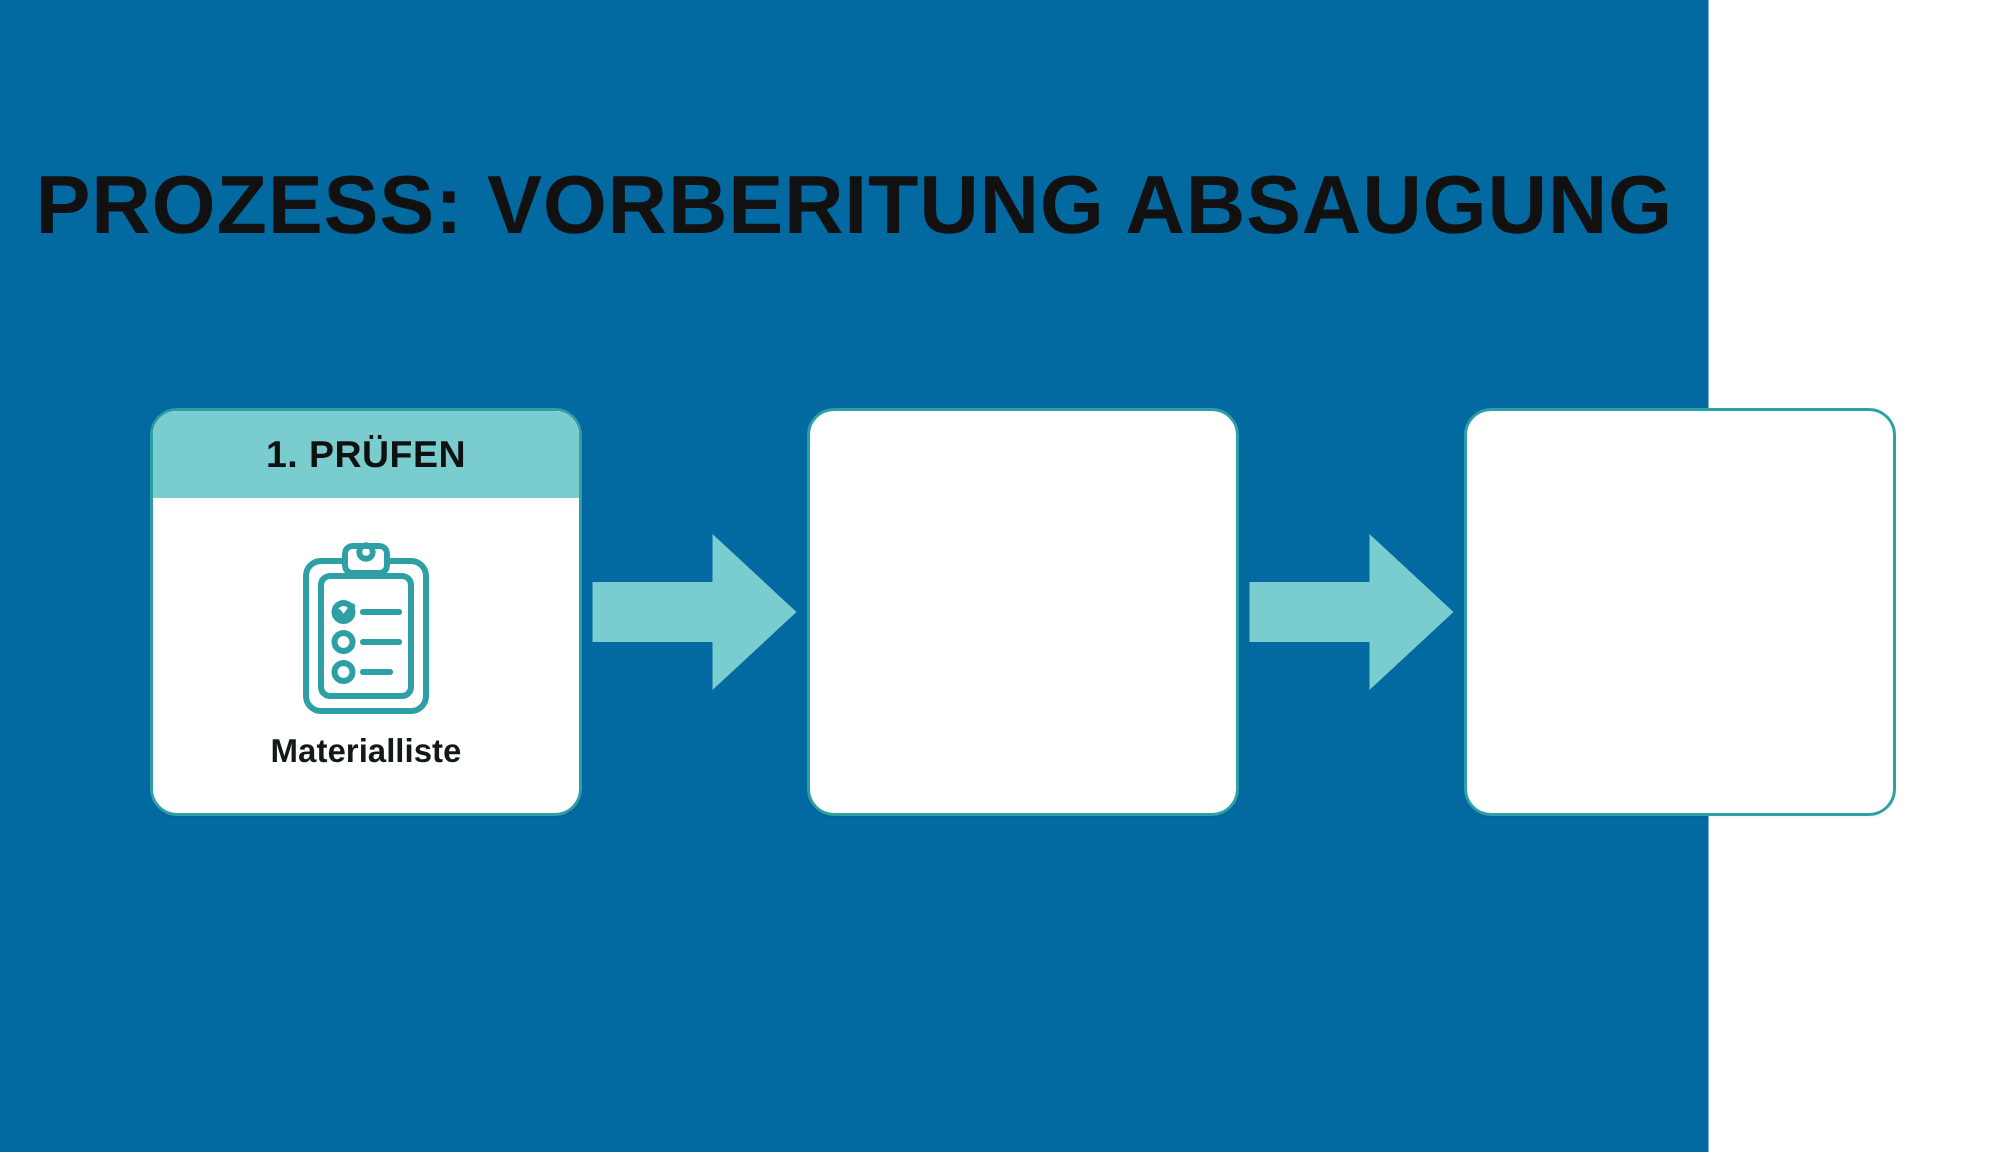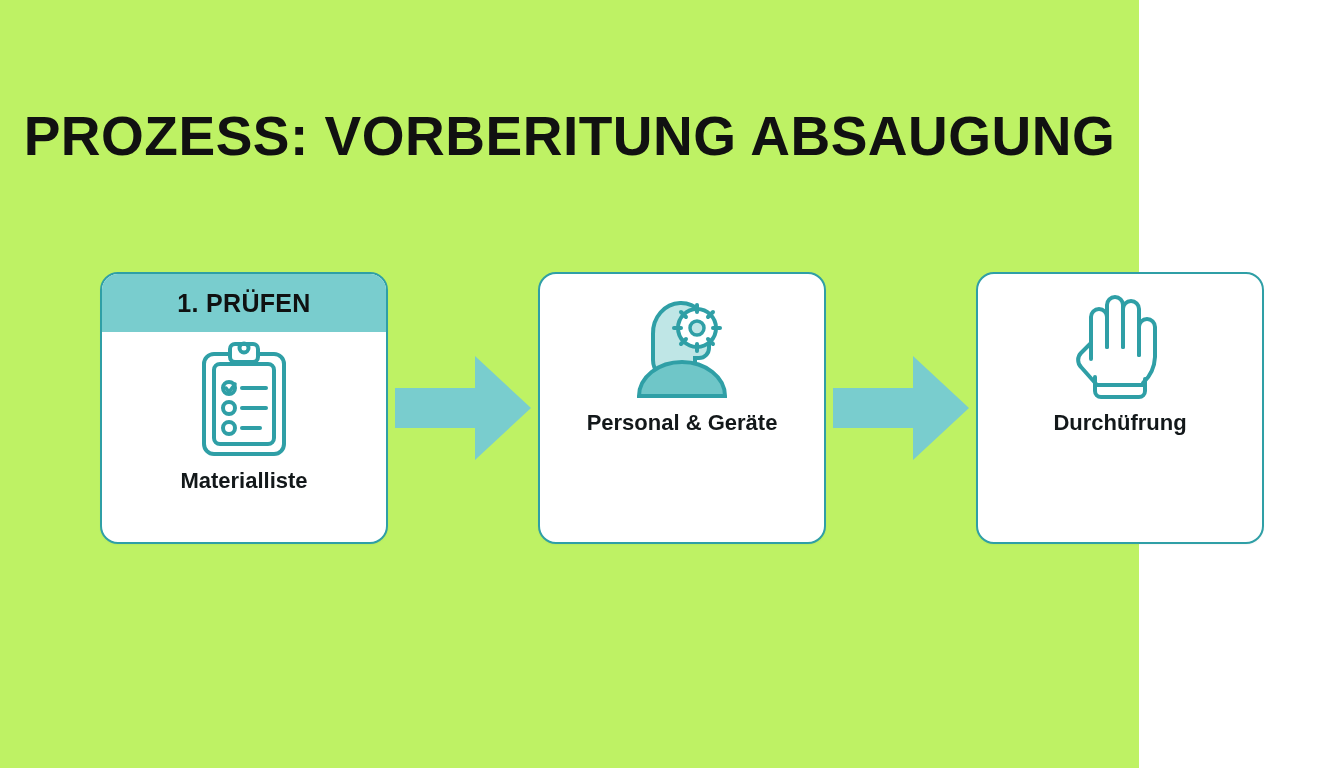--- a/index.html
+++ b/index.html
@@ -13,21 +13,21 @@
     background: #ffffff;
     font-family: "Liberation Sans", sans-serif;
     overflow: hidden;
     position: relative;
   }
 
   .slide {
     position: relative;
     width: 1139px;
     height: 768px;
-    background: #bef264;
+    background: #0369a1;
   }
 
   .title {
     position: absolute;
     top: 104px;
     left: 0;
     width: 100%;
     text-align: center;
     font-size: 55px;
     font-weight: bold;
@@ -77,21 +77,21 @@
     box-sizing: border-box;
   }
 
   .card-body {
     flex: 1;
     width: 100%;
     display: flex;
     flex-direction: column;
     align-items: center;
     justify-content: flex-start;
-    padding-top: 4px;
+    padding-top: 24px;
     box-sizing: border-box;
   }
 
   .icon-wrap {
     height: 130px;
     display: flex;
     align-items: center;
     justify-content: center;
   }
 
@@ -144,60 +144,25 @@
       </div>
     </div>
 
     <div class="arrow">
       <svg width="140" height="116" viewBox="0 0 140 116">
         <path d="M2 38 H82 V6 L138 58 L82 110 V78 H2 Z" fill="#79cdce"></path>
       </svg>
     </div>
 
     <div class="card">
-      <div class="card-body">
-        <div class="icon-wrap">
-          <svg width="118" height="122" viewBox="0 0 118 122" fill="none" stroke="#2f9fa6" stroke-width="4">
-            <path d="M30 52 a28 30 0 0 1 56 -2 v16 a10 10 0 0 1 -10 10 h-4 v12 a10 10 0 0 1 -10 10 h-12 a20 20 0 0 1 -20 -20 z" fill="#bfe6e6" stroke="#2f9fa6"></path>
-            <path d="M16 114 a43 34 0 0 1 86 0 z" fill="#6fc6c8" stroke="#2f9fa6"></path>
-            <circle cx="74" cy="46" r="19" fill="#ffffff" stroke="#2f9fa6" stroke-width="4"></circle>
-            <circle cx="74" cy="46" r="7" fill="#bfe6e6" stroke="#2f9fa6" stroke-width="3.5"></circle>
-            <g stroke="#2f9fa6" stroke-width="4" stroke-linecap="round">
-              <line x1="74" y1="23" x2="74" y2="30"></line>
-              <line x1="74" y1="62" x2="74" y2="69"></line>
-              <line x1="51" y1="46" x2="58" y2="46"></line>
-              <line x1="90" y1="46" x2="97" y2="46"></line>
-              <line x1="58" y1="30" x2="63" y2="35"></line>
-              <line x1="85" y1="57" x2="90" y2="62"></line>
-              <line x1="90" y1="30" x2="85" y2="35"></line>
-              <line x1="63" y1="57" x2="58" y2="62"></line>
-            </g>
-          </svg>
-        </div>
-        <div class="card-label">Personal &amp; Geräte</div>
-      </div>
     </div>
 
     <div class="arrow">
       <svg width="140" height="116" viewBox="0 0 140 116">
         <path d="M2 38 H82 V6 L138 58 L82 110 V78 H2 Z" fill="#79cdce"></path>
       </svg>
     </div>
 
     <div class="card">
-      <div class="card-body">
-        <div class="icon-wrap">
-          <svg width="102" height="124" viewBox="0 0 102 124" fill="none" stroke="#2f9fa6" stroke-width="4" stroke-linecap="round" stroke-linejoin="round">
-            <path d="M22 78 V36 a8 8 0 0 1 16 0 v30"></path>
-            <path d="M38 66 V24 a8 8 0 0 1 16 0 v42"></path>
-            <path d="M54 66 V28 a8 8 0 0 1 16 0 v46"></path>
-            <path d="M70 74 V46 a8 8 0 0 1 16 0 v30 a38 38 0 0 1 -12 26"></path>
-            <path d="M22 62 l-10 10 a10 10 0 0 0 0 14 l16 18"></path>
-            <path d="M26 96 v14 a6 6 0 0 0 6 6 h38 a6 6 0 0 0 6 -6 v-12"></path>
-            <line x1="28" y1="104" x2="74" y2="104"></line>
-          </svg>
-        </div>
-        <div class="card-label">Durchüfrung</div>
-      </div>
     </div>
 
   </div>
 </div>
 
 </body></html>

